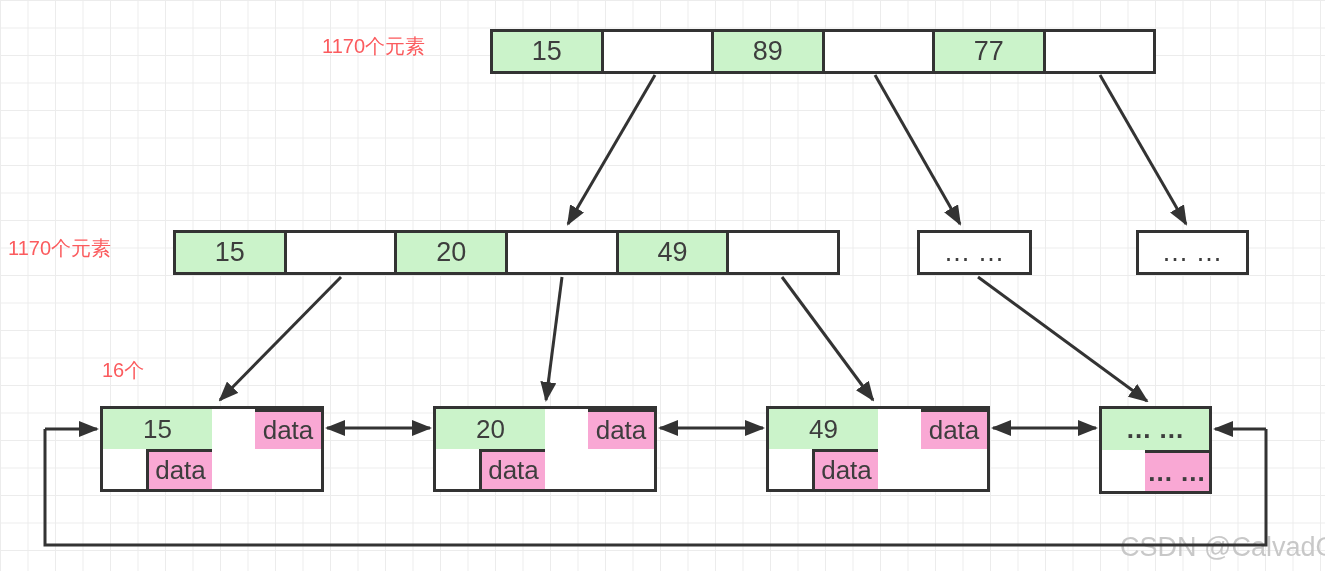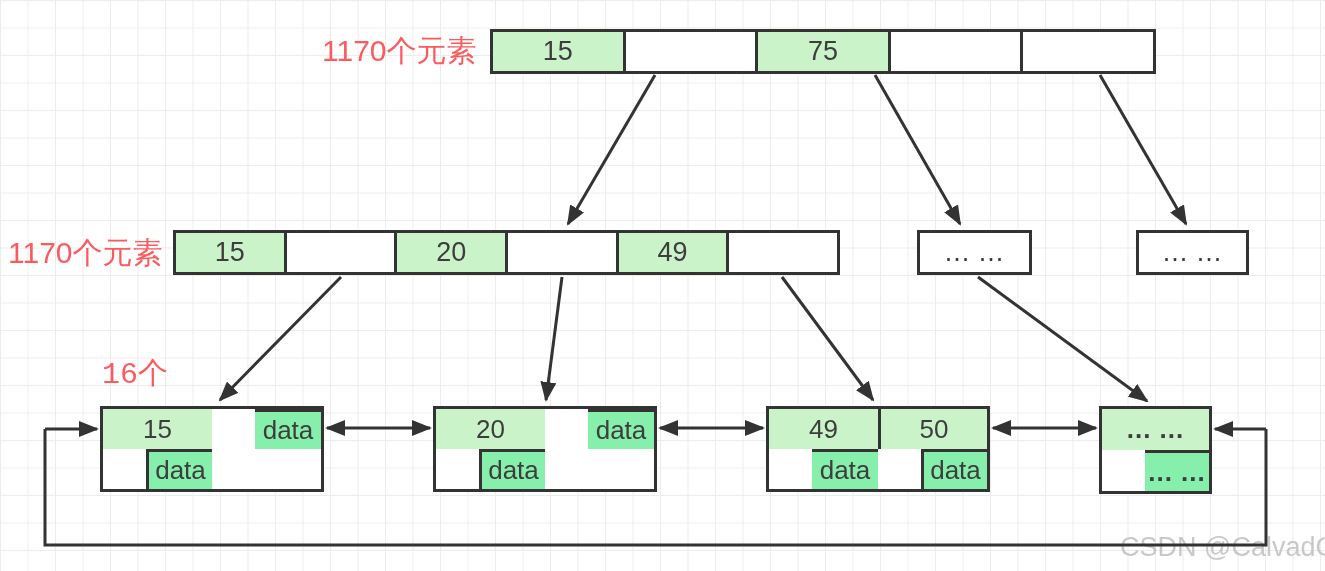--- a/index.html
+++ b/index.html
@@ -7,21 +7,21 @@
     position:relative;width:1325px;height:571px;overflow:hidden;
     background-color:#ffffff;
     background-image:
       linear-gradient(to right,#ececec 1px,transparent 1px),
       linear-gradient(to bottom,#ececec 1px,transparent 1px);
     background-size:27.5px 27.5px;
     font-family:"Liberation Sans","DejaVu Sans",sans-serif;
   }
   .arrows{position:absolute;left:0;top:0;width:1325px;height:571px;pointer-events:none;}
   .arrows line,.arrows polyline{stroke:#333333;stroke-width:3;fill:none;}
-  .lbl{position:absolute;color:#fb5b5e;font-size:30px;font-weight:400;white-space:nowrap;line-height:1;}
+  .lbl{position:absolute;color:#fb5b5e;font-size:20px;font-weight:400;white-space:nowrap;line-height:1;}
   .node{
     position:absolute;display:flex;height:45px;box-sizing:border-box;
     border:3px solid #333333;background:#ffffff;
   }
   .node .cell{
     flex:1;display:flex;align-items:center;justify-content:center;
     font-size:27px;color:#3d3d3d;font-weight:400;
   }
   .node .cell + .cell{border-left:3px solid #333333;}
   .key-bg{background:#cbf3ca;}
@@ -29,21 +29,21 @@
     position:absolute;display:grid;height:86px;width:224px;box-sizing:border-box;
     grid-template-columns:1fr 1fr;grid-template-rows:1fr 1fr;
     border:3px solid #333333;background:#ffffff;
   }
   .leaf .cell{
     display:flex;align-items:center;justify-content:center;
     font-size:26px;color:#3d3d3d;
   }
   .leaf .cell.c2{border-left:3px solid #333333;}
   .leaf .cell.r1{background:#cbf3ca;}
-  .leaf .cell.r2{border-top:3px solid #333333;background:#86efac;margin-left:43px;}
+  .leaf .cell.r2{border-top:3px solid #333333;background:#f9a8d4;margin-left:43px;}
   .leaf.single{grid-template-columns:1fr;width:113px;height:88px;}
   .dots{font-size:20px;font-weight:700;letter-spacing:1px;}
   .watermark{
     position:absolute;left:1120px;top:534px;
     color:#c3c3c3;opacity:0.9;font-size:27px;white-space:nowrap;line-height:1;
   }
 </style>
 </head>
 <body>
 
@@ -74,27 +74,28 @@
     <line x1="1044" y1="428" x2="993" y2="428" marker-end="url(#ah)"></line>
     <line x1="1044" y1="428" x2="1096" y2="428" marker-end="url(#ah)"></line>
 
     <polyline points="1266,429 1266,545 45,545 45,429"></polyline>
     <line x1="1266" y1="429" x2="1215" y2="429" marker-end="url(#ah)"></line>
     <line x1="45" y1="429" x2="97" y2="429" marker-end="url(#ah)"></line>
   </svg>
 
   <div class="lbl" style="left:322px;top:36px;">1170个元素</div>
   <div class="lbl" style="left:8px;top:238px;">1170个元素</div>
-  <div class="lbl" style="left:102px;top:360px;font-family:Liberation Mono, monospace;">16个</div>
+  <div class="lbl" style="left:102px;top:360px;">16个</div>
 
   <div class="node" style="left:490px;top:29px;width:666px;">
     <div class="cell key-bg">15</div>
     <div class="cell"></div>
-    <div class="cell key-bg">75</div>
+    <div class="cell key-bg">89</div>
     <div class="cell"></div>
+    <div class="cell key-bg">77</div>
     <div class="cell"></div>
   </div>
 
   <div class="node" style="left:173px;top:230px;width:667px;">
     <div class="cell key-bg">15</div>
     <div class="cell"></div>
     <div class="cell key-bg">20</div>
     <div class="cell"></div>
     <div class="cell key-bg">49</div>
     <div class="cell"></div>
@@ -114,21 +115,20 @@
   </div>
 
   <div class="leaf" style="left:433px;top:406px;">
     <div class="cell r1 c1">20</div>
     <div class="cell r2 c1">data</div>
     <div class="cell r2 c2">data</div>
   </div>
 
   <div class="leaf" style="left:766px;top:406px;">
     <div class="cell r1 c1">49</div>
-    <div class="cell r1 c2">50</div>
     <div class="cell r2 c1">data</div>
     <div class="cell r2 c2">data</div>
   </div>
 
   <div class="leaf single" style="left:1099px;top:406px;">
     <div class="cell r1 c1 dots">... ...</div>
     <div class="cell r2 c1 dots">... ...</div>
   </div>
 
 </div>

